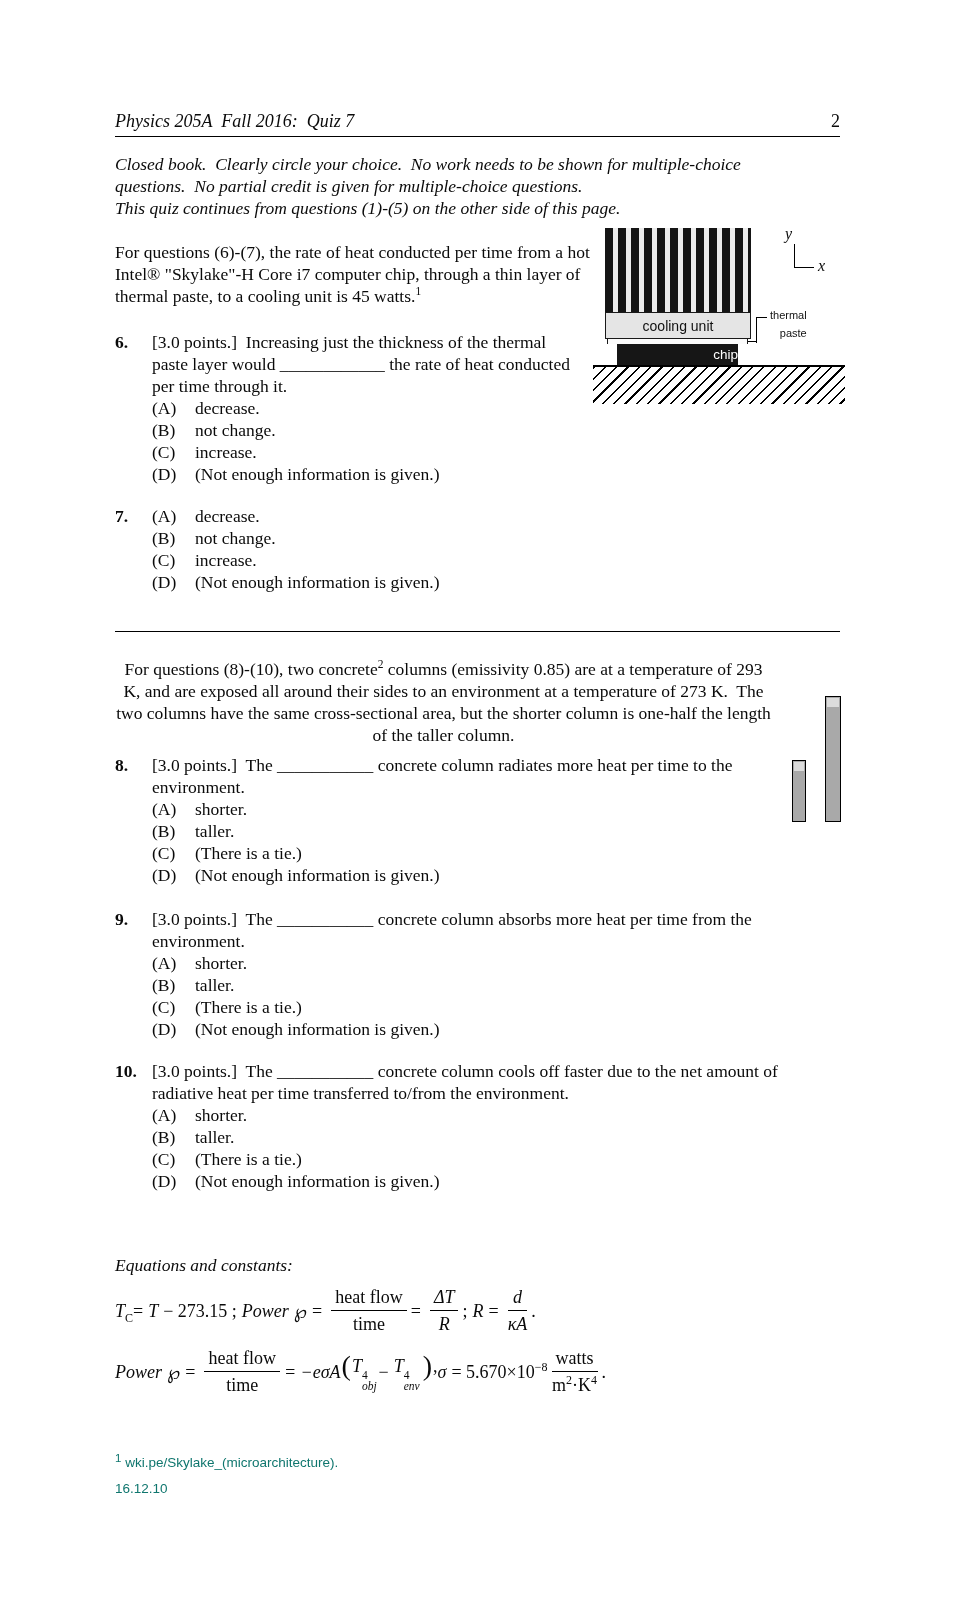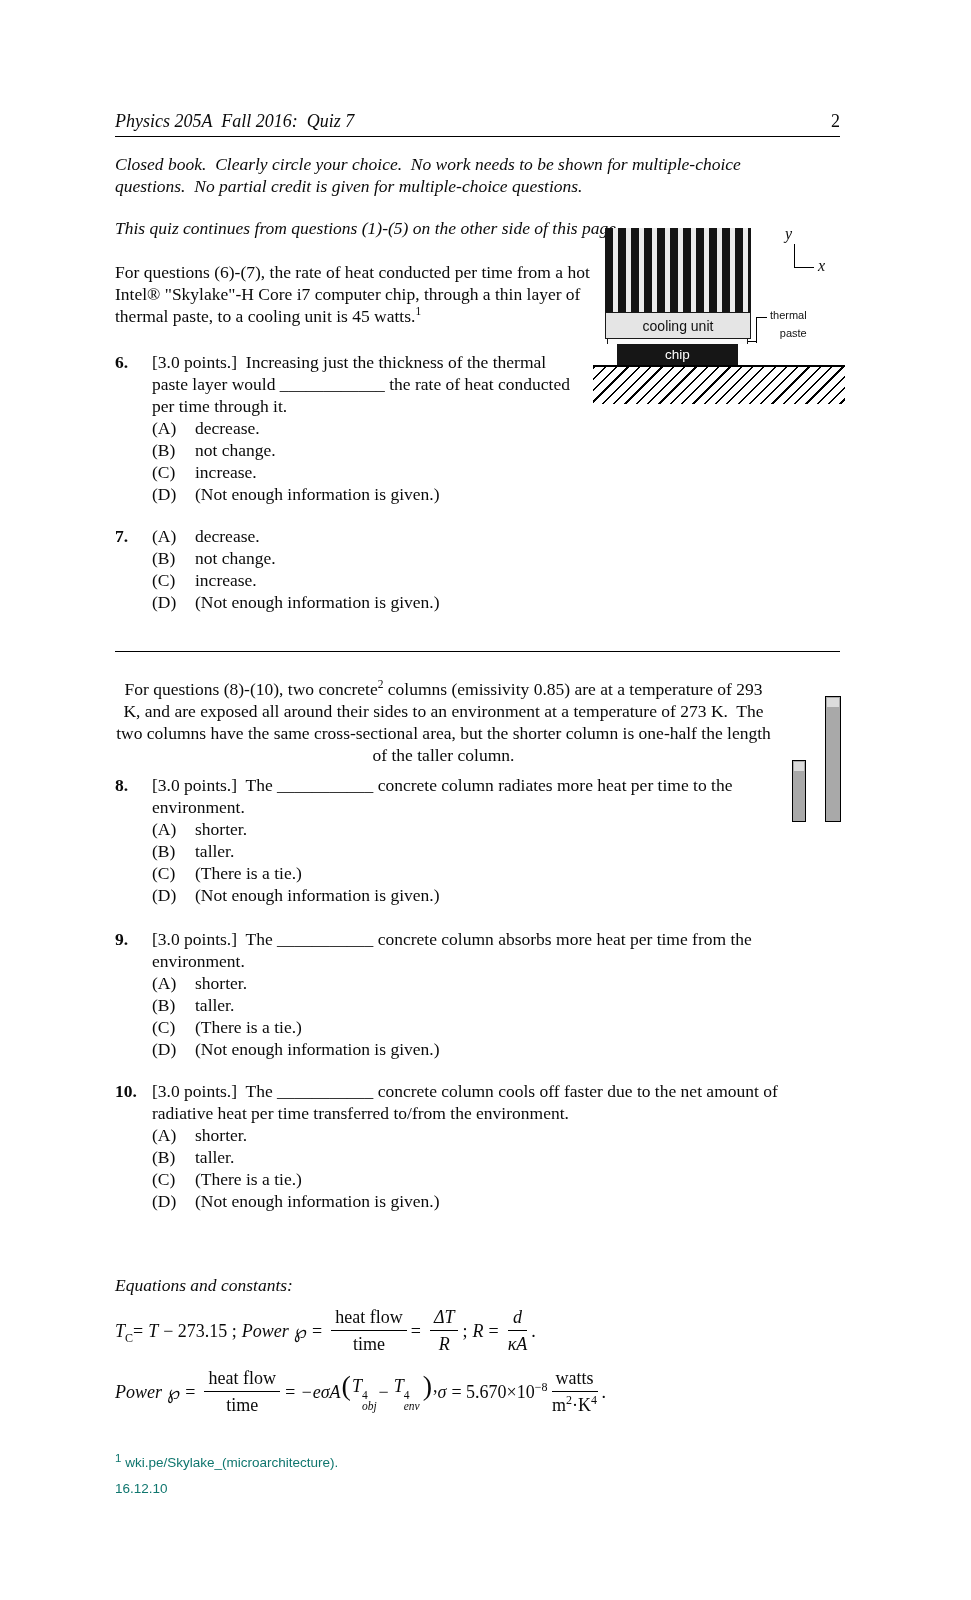--- a/index.html
+++ b/index.html
@@ -21,21 +21,21 @@
   
   .header{
     display:flex;justify-content:space-between;align-items:flex-end;
     border-bottom:1.6px solid #000;
     padding-bottom:4px;margin-bottom:16px;
     font-size:18px;
   }
   .header .title{font-style:italic;margin-top:32px;}
 
   .para{margin:0;}
-  .m-instr{max-width:678px;margin-bottom:20px;}
+  .m-instr{max-width:678px;}
   .m-cont{margin-bottom:22px;}
   .s1-intro{max-width:482px;margin-bottom:24px;}
   .s2-intro{max-width:657px;margin-bottom:8px;text-align:center;}
   sup{font-size:11.5px;line-height:0;}
 
   
   .question{display:flex;margin-bottom:20px;}
   .qnum{width:37px;flex-shrink:0;font-weight:bold;}
   .qbody{flex:1;}
   .q6 .qbody{max-width:432px;}
@@ -66,21 +66,21 @@
     font-family:"Liberation Sans","DejaVu Sans",sans-serif;font-size:14px;color:#111;
   }
   .fig1 .paste{
     position:absolute;left:14px;top:115px;width:141px;height:5px;
     background:#fbfbfb;border-left:1px solid #1a1a1a;border-right:1px solid #1a1a1a;
     box-sizing:border-box;
   }
   .fig1 .chip{
     position:absolute;left:24px;top:120px;width:121px;height:21px;
     background:#161616;color:#fff;
-    display:flex;align-items:center;justify-content:center;
+    display:flex;align-items:center;justify-content:flex-end;
     font-family:"Liberation Sans","DejaVu Sans",sans-serif;font-size:13.5px;
   }
   .fig1 .ground{
     position:absolute;left:0;top:141px;width:252px;height:37px;
     border-top:2.6px solid #000;
     background:repeating-linear-gradient(135deg,#000 0 1.6px,#fff 1.6px 8px);
   }
   .fig1 .tp-tick{position:absolute;left:155px;top:117px;width:8px;border-top:1.3px solid #000;}
   .fig1 .tp-elbow{position:absolute;left:163px;top:93px;width:10px;height:25px;border-left:1.3px solid #000;border-top:1.3px solid #000;}
   .fig1 .tp-label{

